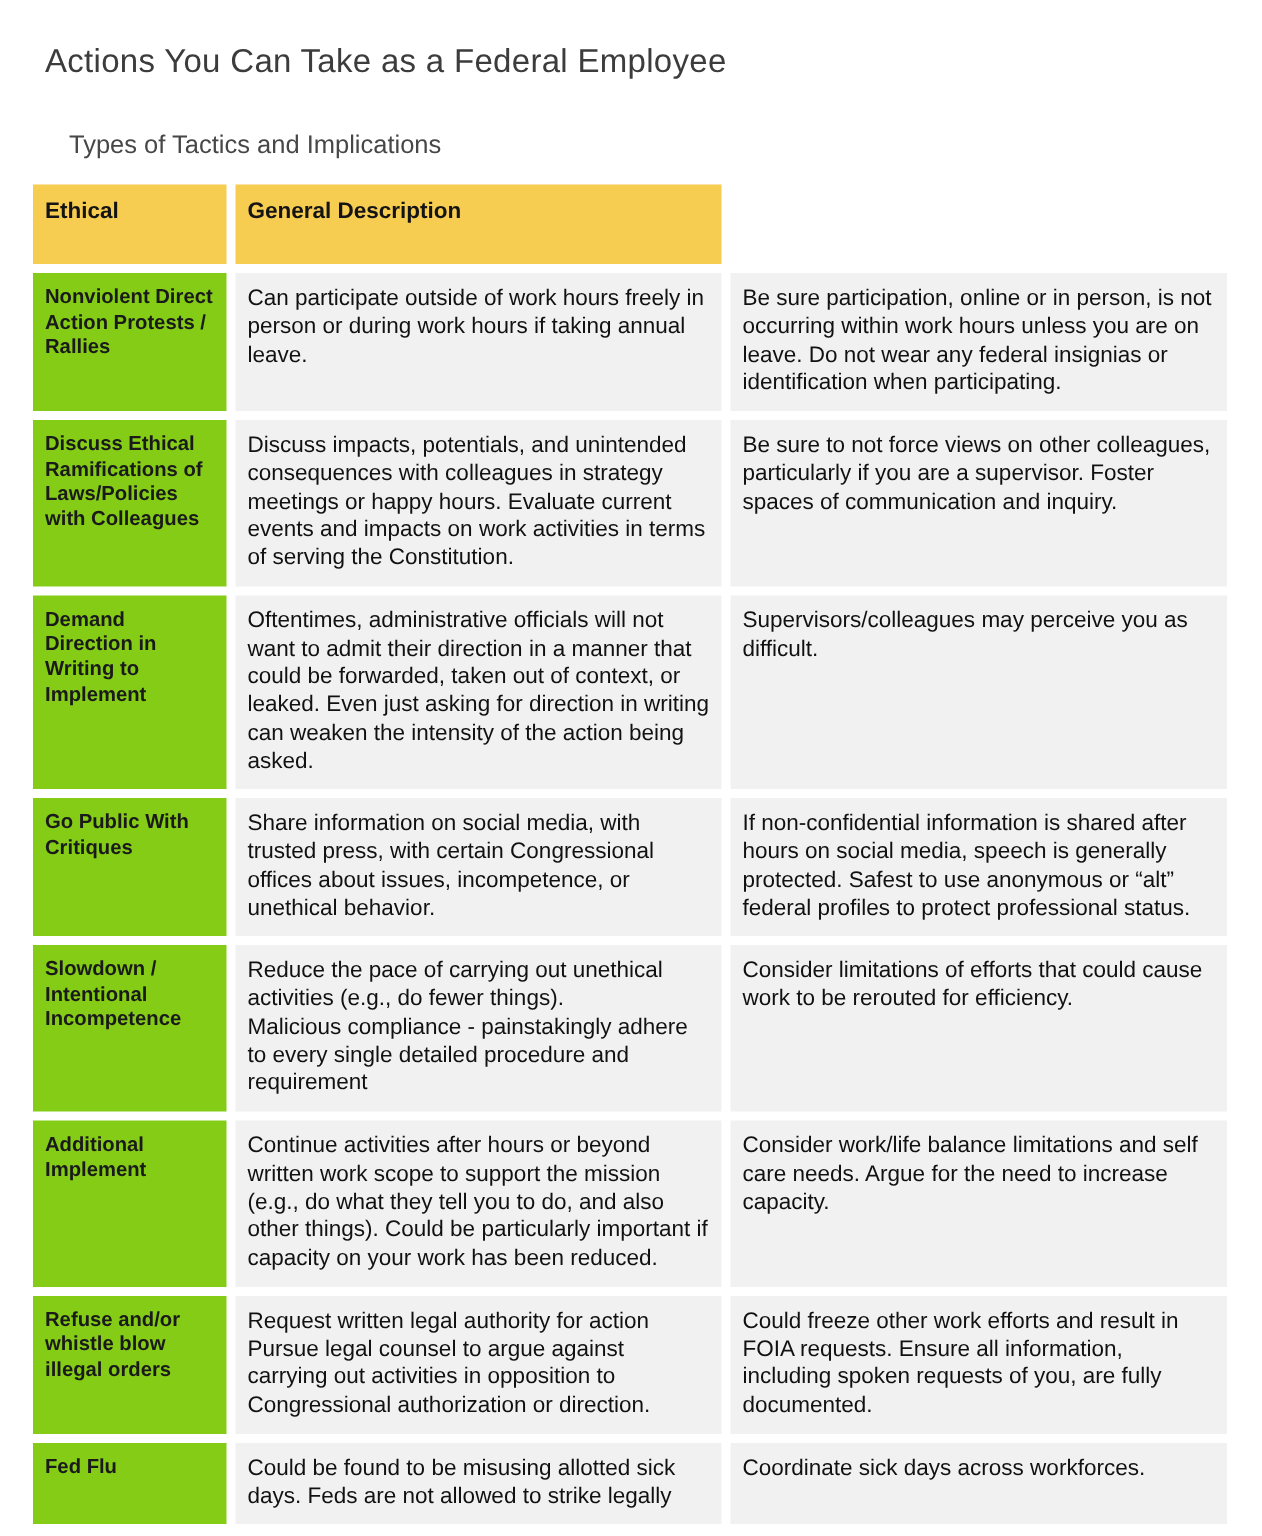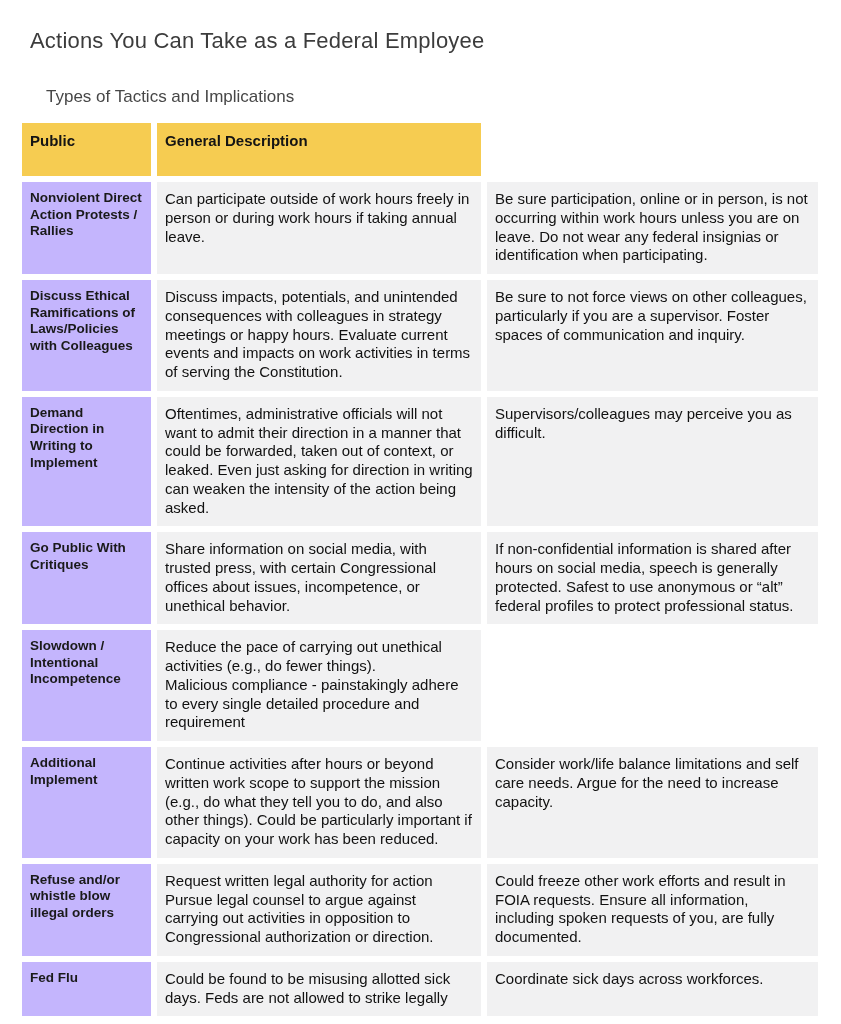--- a/index.html
+++ b/index.html
@@ -39,21 +39,21 @@
     column-gap: 6px;
   }
   .cell {
     box-sizing: border-box;
     padding: 8px 8px 9px 8px;
     font-size: 15px;
     line-height: 1.25;
     color: #111111;
   }
   .cell.col-action {
-    background: #c4b5fd;
+    background: #84cc16;
     font-weight: bold;
     font-size: 13.5px;
     line-height: 1.23;
     color: #1a1a1a;
   }
   .cell.col-desc, .cell.col-ret {
     background: #f1f1f2;
     white-space: pre-line;
   }
   .row.header .cell {
@@ -66,21 +66,21 @@
   }
 </style>
 </head>
 <body>
 
 <div class="page">
   <h1 class="title">Actions You Can Take as a Federal Employee</h1>
   <h2 class="subtitle">Types of Tactics and Implications</h2>
   <div class="table">
       <div class="row header">
-        <div class="cell col-action">Public</div>
+        <div class="cell col-action">Ethical</div>
         <div class="cell col-desc">General Description</div>
       </div>
       <div class="row">
         <div class="cell col-action">Nonviolent Direct Action Protests / Rallies</div>
         <div class="cell col-desc">Can participate outside of work hours freely in person or during work hours if taking annual leave.</div>
         <div class="cell col-ret">Be sure participation, online or in person, is not occurring within work hours unless you are on leave. Do not wear any federal insignias or identification when participating.</div>
       </div>
       <div class="row">
         <div class="cell col-action">Discuss Ethical Ramifications of Laws/Policies with Colleagues</div>
         <div class="cell col-desc">Discuss impacts, potentials, and unintended consequences with colleagues in strategy meetings or happy hours. Evaluate current events and impacts on work activities in terms of serving the Constitution.</div>
@@ -93,20 +93,21 @@
       </div>
       <div class="row">
         <div class="cell col-action">Go Public With Critiques</div>
         <div class="cell col-desc">Share information on social media, with trusted press, with certain Congressional offices about issues, incompetence, or unethical behavior.</div>
         <div class="cell col-ret">If non-confidential information is shared after hours on social media, speech is generally protected. Safest to use anonymous or “alt” federal profiles to protect professional status.</div>
       </div>
       <div class="row">
         <div class="cell col-action">Slowdown / Intentional Incompetence</div>
         <div class="cell col-desc">Reduce the pace of carrying out unethical activities (e.g., do fewer things).
 Malicious compliance - painstakingly adhere to every single detailed procedure and requirement</div>
+        <div class="cell col-ret">Consider limitations of efforts that could cause work to be rerouted for efficiency.</div>
       </div>
       <div class="row">
         <div class="cell col-action">Additional Implement</div>
         <div class="cell col-desc">Continue activities after hours or beyond written work scope to support the mission (e.g., do what they tell you to do, and also other things).  Could be particularly important if capacity on your work has been reduced.</div>
         <div class="cell col-ret">Consider work/life balance limitations and self care needs. Argue for the need to increase capacity.</div>
       </div>
       <div class="row">
         <div class="cell col-action">Refuse and/or whistle blow illegal orders</div>
         <div class="cell col-desc">Request written legal authority for action
 Pursue legal counsel to argue against carrying out activities in opposition to Congressional authorization or direction.</div>

